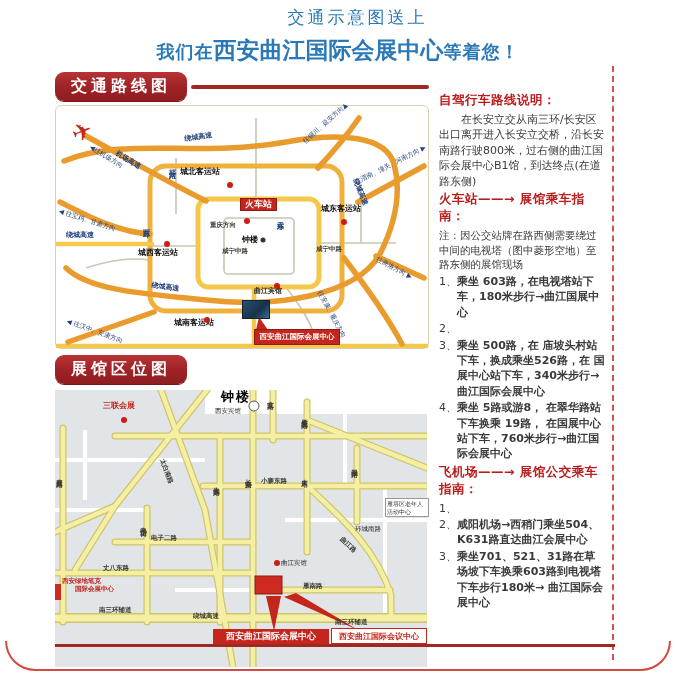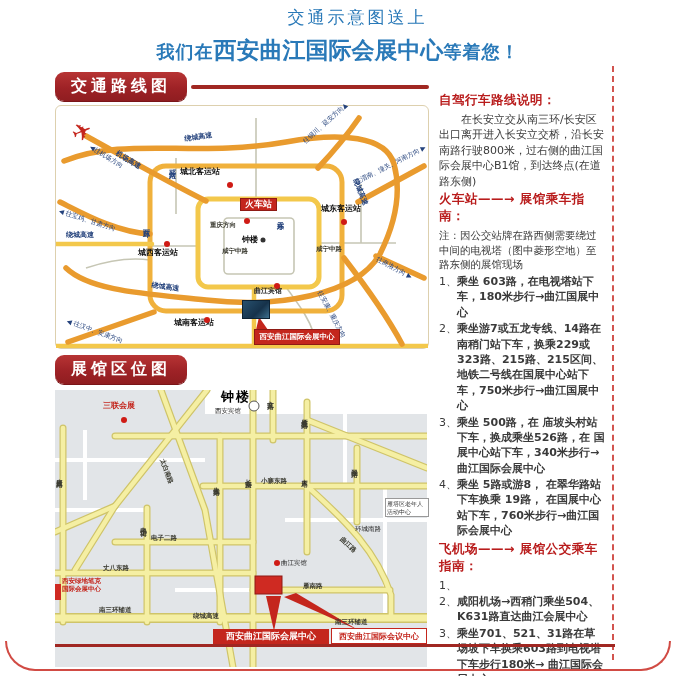--- a/index.html
+++ b/index.html
@@ -248,37 +248,36 @@
           <span class="ml rd2" style="left: 288px; top: 146px; transform: rotate(42deg);">曲江路</span>
           <span class="ml rd2" style="left: 110px; top: 68px; transform: rotate(70deg);">太白南路</span>
           <span class="ml poi2" style="left: 300px; top: 136px;">环城南路</span>
           <span class="ml poi2" style="left: 226px; top: 170px;">曲江宾馆</span>
           <span class="ml dot" style="left: 219px; top: 170px;"></span>
           <span class="ml rd2" style="left: 44px; top: 217px;">南三环辅道</span>
           <span class="ml rd2" style="left: 138px; top: 223px;">绕城高速</span>
           <span class="ml rd2" style="left: 280px; top: 229px;">南三环辅道</span>
           <span class="ml box" style="left: 330px; top: 108px;">雁塔区老年人活动中心</span>
           <span class="ml red2" style="left: 7px; top: 188px;">西安绿地笔克</span>
-          <span class="ml red2" style="left: 7px; top: 196px;">国际会展中心</span>
+          <span class="ml red2" style="left: 20px; top: 196px;">国际会展中心</span>
         </div>
     </div>
 
     <div class="rightcol">
       <div class="sec-h">自驾行车路线说明：</div>
       <p class="body-p">在长安立交从南三环/长安区出口离开进入长安立交桥，沿长安南路行驶800米，过右侧的曲江国际会展中心B1馆，到达终点(在道路东侧)</p>
 
       <div class="sec-h">火车站——→ 展馆乘车指南：</div>
       <p class="note-p">注：因公交站牌在路西侧需要绕过中间的电视塔（图中菱形空地）至路东侧的展馆现场</p>
       <div class="item">
         <span class="no">1、</span>
         <span class="txt">乘坐 603路，在电视塔站下车，180米步行→曲江国展中心</span>
       </div>
       <div class="item">
         <span class="no">2、</span>
-        <span class="txt">乘坐游7或五龙专线、14路在南稍门站下车，换乘229或323路、215路、215区间、地铁二号线在国展中心站下车，750米步行→曲江国展中心</span>
       </div>
       <div class="item">
         <span class="no">3、</span>
         <span class="txt">乘坐 500路，在 庙坡头村站下车，换成乘坐526路，在 国展中心站下车，340米步行→曲江国际会展中心</span>
       </div>
       <div class="item">
         <span class="no">4、</span>
         <span class="txt">乘坐 5路或游8， 在翠华路站下车换乘 19路， 在国展中心站下车，760米步行→曲江国际会展中心</span>
       </div>
 

